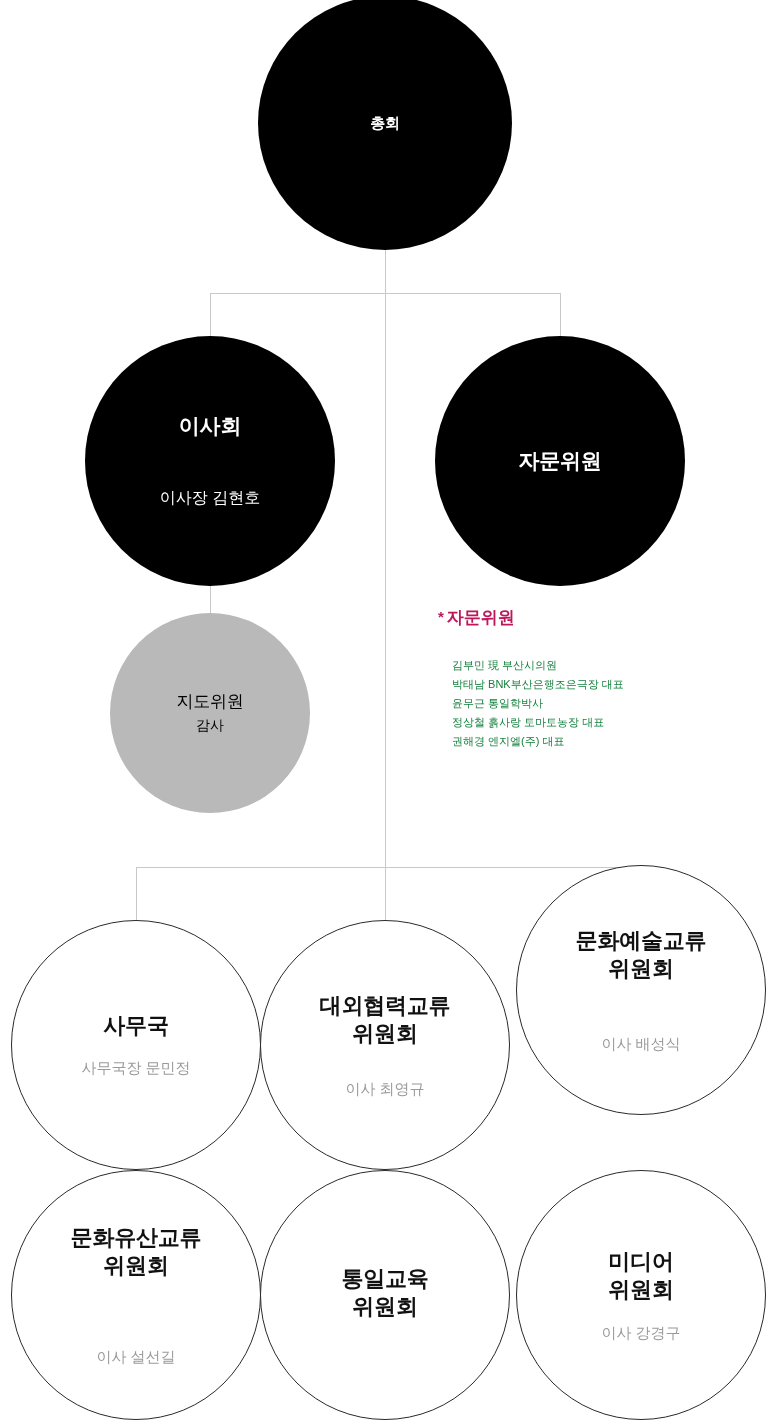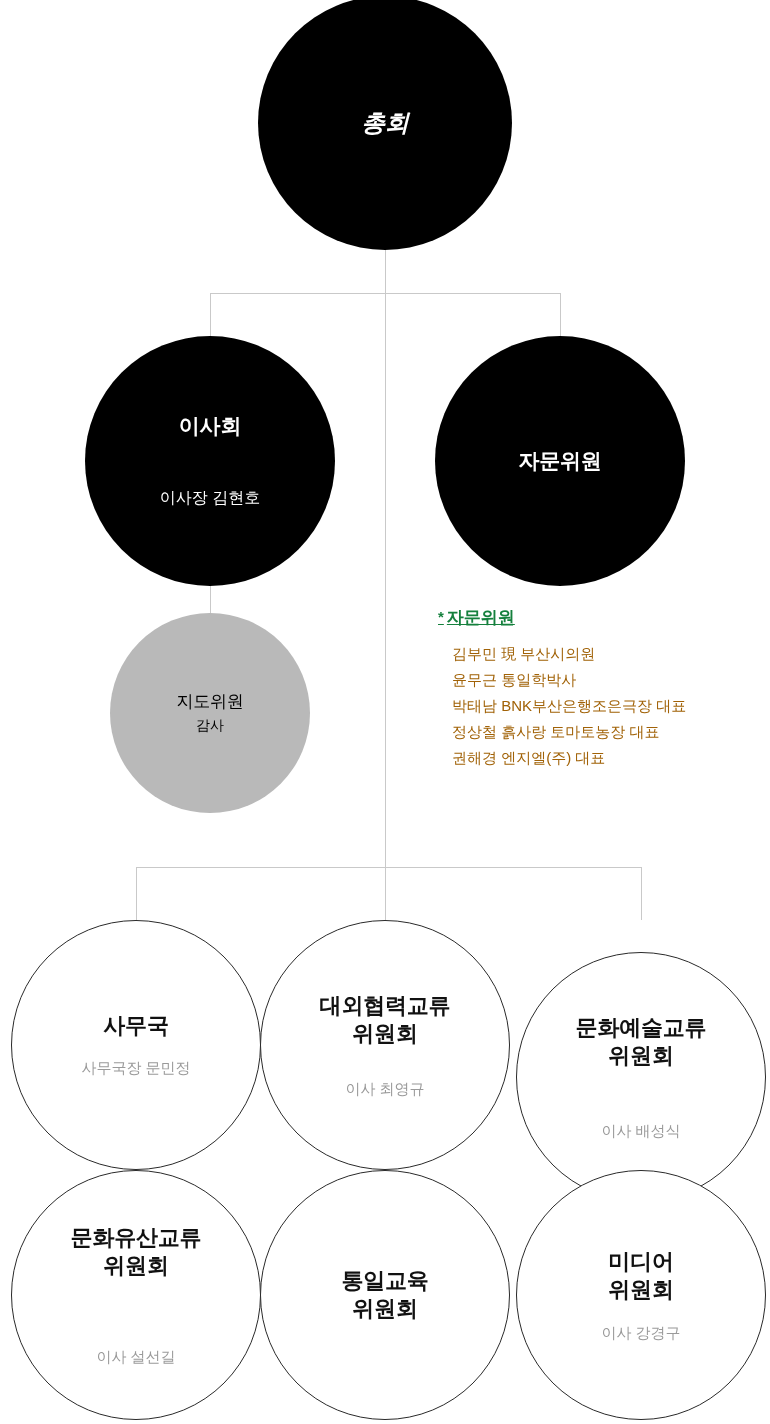--- a/index.html
+++ b/index.html
@@ -55,59 +55,58 @@
 
   .node-title {
     font-weight: bold;
     letter-spacing: -0.2px;
   }
   .node-sub {
     font-weight: normal;
   }
 
   
-  .sz-top .node-title   { font-size: 24px; font-style: italic; }
+  .sz-top .node-title   { font-size: 15px; }
 
   .sz-mid .node-title   { font-size: 21px; }
   .sz-mid .node-sub     { font-size: 16px; margin-top: 24px; }
 
   .sz-gray .node-title  { font-size: 17px; font-weight: normal; }
   .sz-gray .node-sub    { font-size: 14px; font-weight: normal; margin-top: 5px; }
 
   .sz-leaf .node-title  { font-size: 22px; }
   .sz-leaf .node-sub    { font-size: 15px; color: #9a9a9a; margin-top: 18px; }
 
   
   #advisory-note {
     position: absolute;
     left: 438px;
     top: 606px;
     width: 320px;
   }
   #advisory-note .note-heading {
     font-size: 17px;
     font-weight: bold;
-    color: #15803d;
+    color: #be185d;
     white-space: nowrap;
-    margin-bottom: 12px;
-    text-decoration: underline;
+    margin-bottom: 27px;
   }
   #advisory-note .note-heading .star {
     font-size: 15px;
     margin-right: 3px;
     vertical-align: 1px;
   }
   #advisory-note ul {
     list-style: none;
     margin: 0;
     padding: 0 0 0 14px;
   }
   #advisory-note li {
-    font-size: 15px;
-    color: #a16207;
+    font-size: 11px;
+    color: #15803d;
     line-height: 1.73;
     white-space: nowrap;
   }
   .two-line { white-space: pre-line; }
 </style>
 </head>
 <body>
 
 <div id="org-chart">
 
@@ -146,51 +145,51 @@
     <div class="node-title">지도위원</div>
     <div class="node-sub">감사</div>
   </div>
 
   <div id="advisory-note">
     <div class="note-heading">
       <span class="star">*</span><span>자문위원</span>
     </div>
     <ul>
       <li>김부민 現 부산시의원</li>
+      <li>박태남 BNK부산은행조은극장 대표</li>
       <li>윤무근 통일학박사</li>
-      <li>박태남 BNK부산은행조은극장 대표</li>
       <li>정상철 흙사랑 토마토농장 대표</li>
       <li>권해경 엔지엘(주) 대표</li>
     </ul>
   </div>
 
   <div class="node node-outline sz-leaf" style="left:11px; top:920px; width:250px; height:250px;">
     <div class="node-title two-line">사무국</div>
     <div class="node-sub">사무국장 문민정</div>
   </div>
 
   <div class="node node-outline sz-leaf" style="left:260px; top:920px; width:250px; height:250px;gap:12px;">
     <div class="node-title two-line">대외협력교류
 위원회</div>
     <div class="node-sub">이사 최영규</div>
   </div>
 
-  <div class="node node-outline sz-leaf" style="left:516px; top:952px; width:250px; height:250px;gap:32px;">
+  <div class="node node-outline sz-leaf" style="left:516px; top:865px; width:250px; height:250px;gap:32px;">
     <div class="node-title two-line">문화예술교류
 위원회</div>
     <div class="node-sub">이사 배성식</div>
   </div>
 
   <div class="node node-outline sz-leaf" style="left:11px; top:1170px; width:250px; height:250px;gap:48px;">
     <div class="node-title two-line">문화유산교류
 위원회</div>
     <div class="node-sub">이사 설선길</div>
   </div>
 
-  <div class="node node-outline sz-leaf" style="left:260px; top:1170px; width:250px; height:250px;">
+  <div class="node node-outline sz-leaf" style="left:260px; top:1170px; width:250px; height:250px;font-family:Liberation Mono, monospace;">
     <div class="node-title two-line">통일교육
 위원회</div>
   </div>
 
   <div class="node node-outline sz-leaf" style="left:516px; top:1170px; width:250px; height:250px;">
     <div class="node-title two-line">미디어
 위원회</div>
     <div class="node-sub">이사 강경구</div>
   </div>
 

